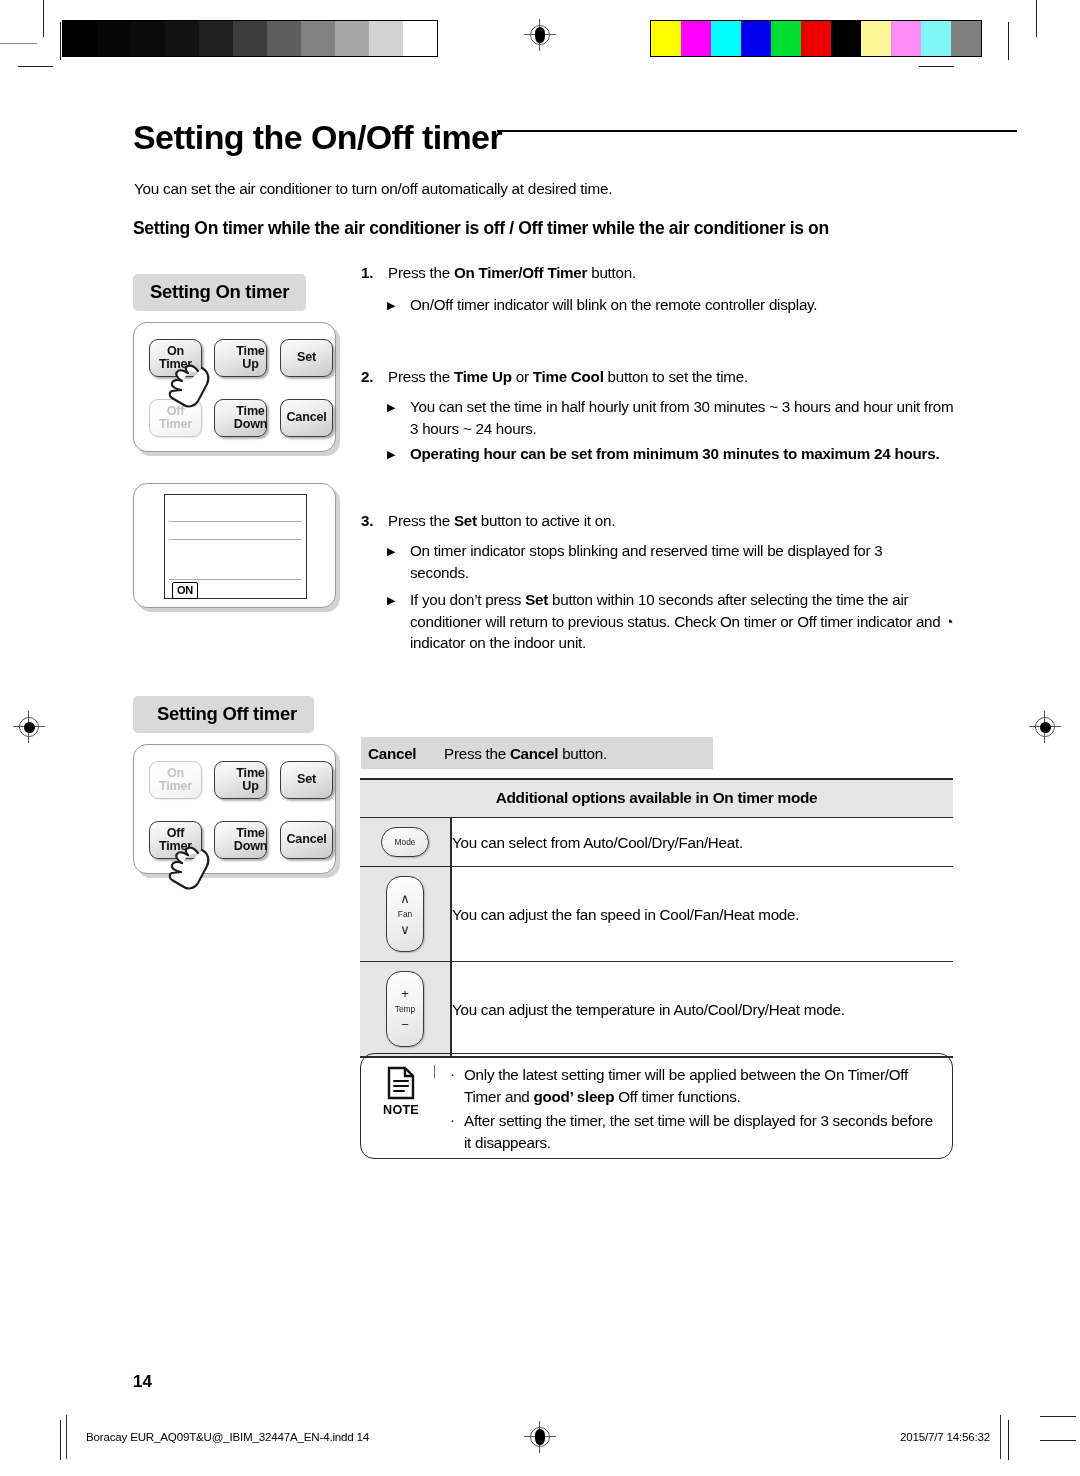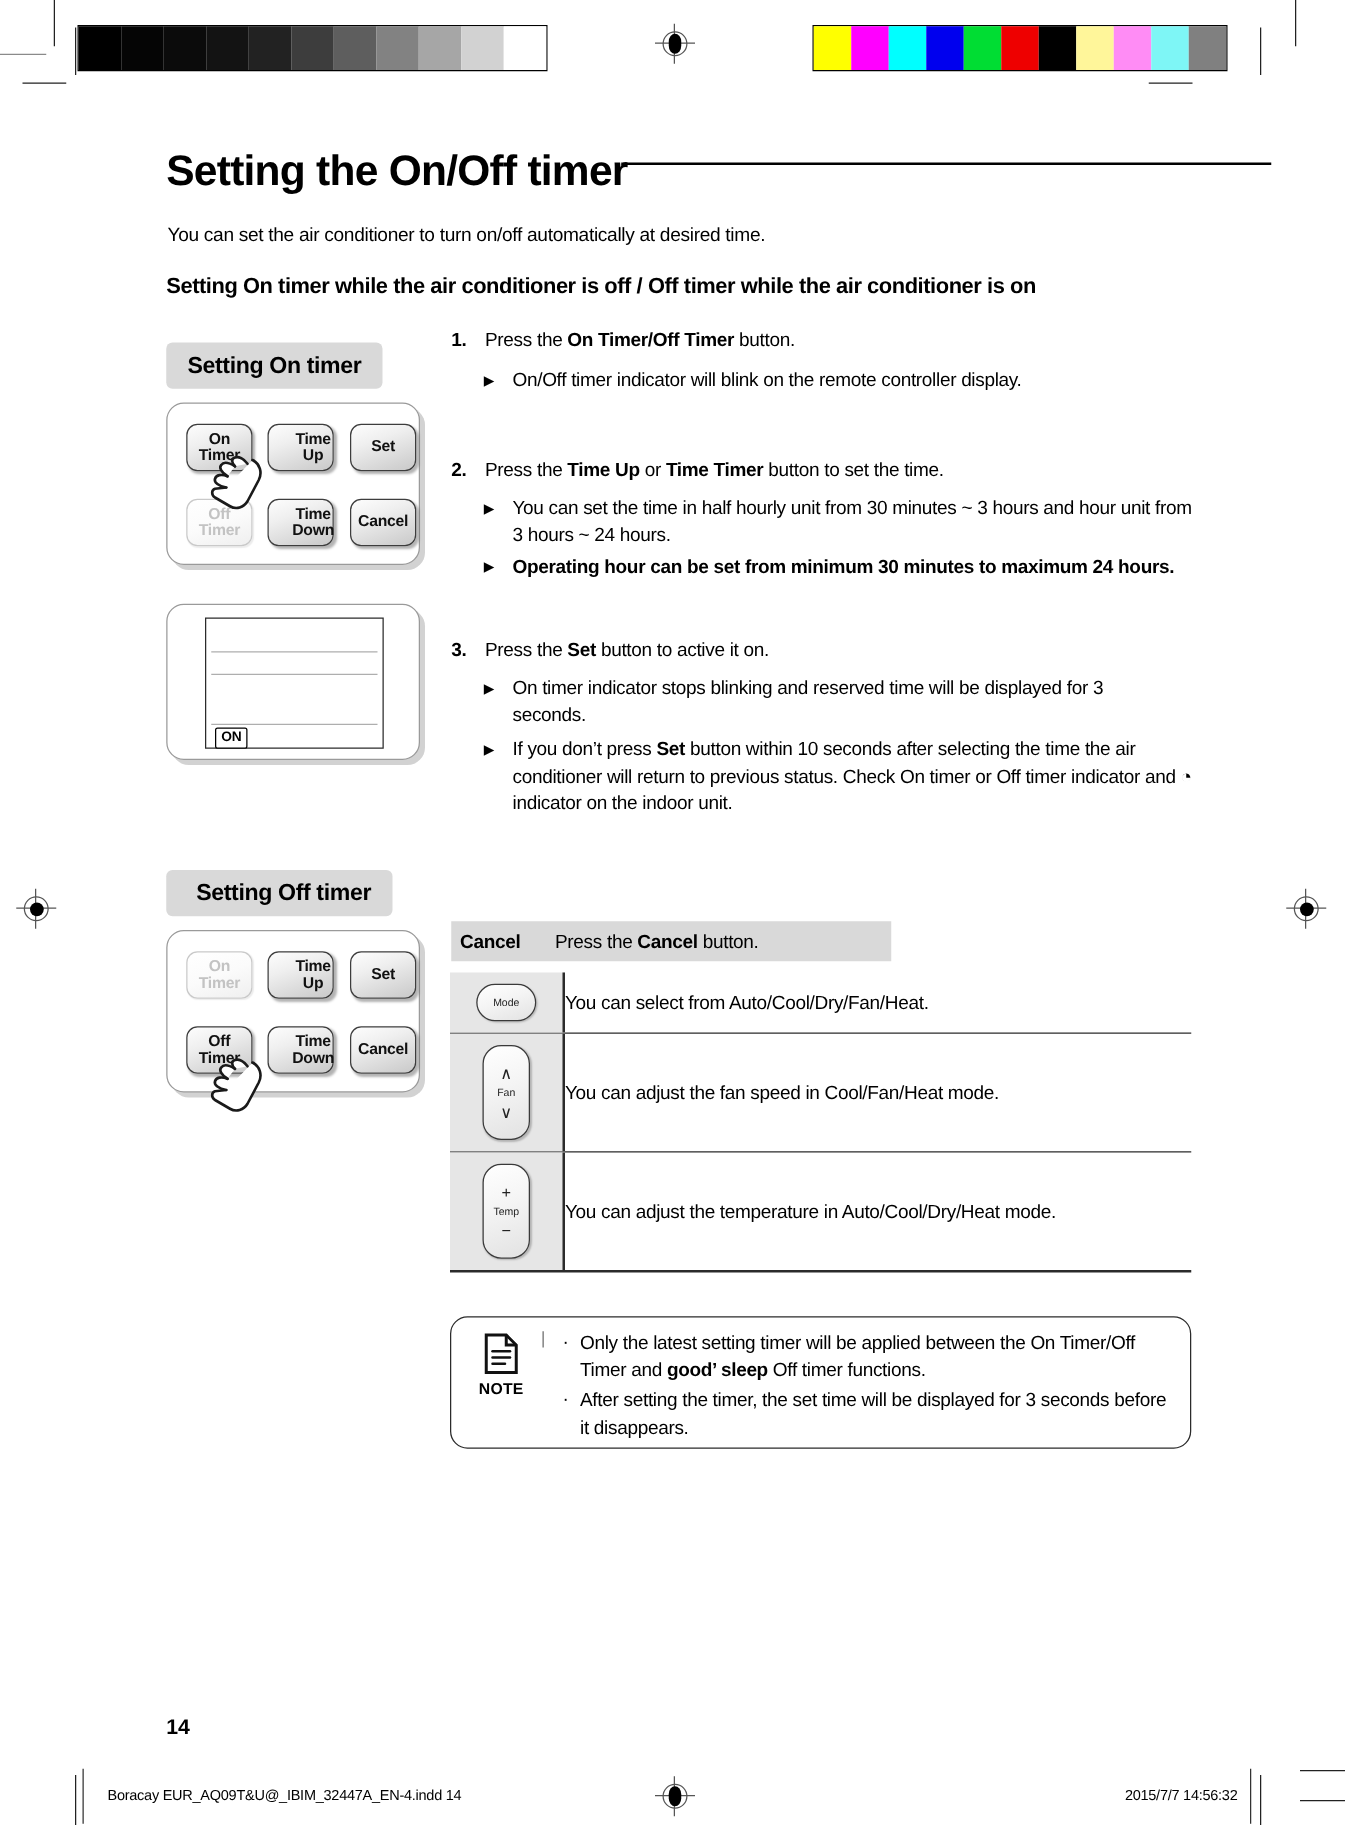--- a/index.html
+++ b/index.html
@@ -347,21 +347,21 @@
       <span class="num" id="s1n">1.</span>
       <span class="txt" id="s1t"><span style="font-weight: normal;">Press the </span><span style="font-weight: bold;">On Timer/Off Timer</span><span style="font-weight: normal;"> button.</span></span>
     </div>
     <div class="bullet" style="left:387px;top:294px;width:570px;">
       <span class="tri">▶</span>
       <span class="btxt" id="s1b0"><span style="font-weight: normal;">On/Off timer indicator will blink on the remote controller display.</span></span>
     </div>
 
     <div class="step" style="left:361px;top:368px;width:590px;">
       <span class="num" id="s2n">2.</span>
-      <span class="txt" id="s2t"><span style="font-weight: normal;">Press the </span><span style="font-weight: bold;">Time Up</span><span style="font-weight: normal;"> or </span><span style="font-weight: bold;">Time Timer</span><span style="font-weight: normal;"> button to set the time.</span></span>
+      <span class="txt" id="s2t"><span style="font-weight: normal;">Press the </span><span style="font-weight: bold;">Time Up</span><span style="font-weight: normal;"> or </span><span style="font-weight: bold;">Time Cool</span><span style="font-weight: normal;"> button to set the time.</span></span>
     </div>
     <div class="bullet" style="left:387px;top:396px;width:570px;">
       <span class="tri">▶</span>
       <span class="btxt" id="s2b0"><span style="font-weight: normal;">You can set the time in half hourly unit from 30 minutes ~ 3 hours and hour unit from 3 hours ~ 24 hours.</span></span>
     </div>
     <div class="bullet" style="left:387px;top:443px;width:570px;">
       <span class="tri">▶</span>
       <span class="btxt" id="s2b1"><span style="font-weight: bold;">Operating hour can be set from minimum 30 minutes to maximum 24 hours.</span></span>
     </div>
 
@@ -377,20 +377,21 @@
       <span class="tri">▶</span>
       <span class="btxt" id="s3b1"><span style="font-weight: normal;">If you don’t press </span><span style="font-weight: bold;">Set</span><span style="font-weight: normal;"> button within 10 seconds after selecting the time the air conditioner will return to previous status. Check On timer or Off timer indicator and ◔ indicator on the indoor unit.</span></span>
     </div>
 
     <div class="cancel-strip" style="left:361px;top:737px;width:352px;height:32px;padding-left:7px;">
       <span class="cw">Cancel</span>
       <span id="cstxt"><span style="font-weight: normal;">Press the </span><span style="font-weight: bold;">Cancel</span><span style="font-weight: normal;"> button.</span></span>
     </div>
 
     <div class="opt-table">
+      <div class="opt-head">Additional options available in On timer mode</div>
 
       <div class="opt-row">
         <div class="opt-icon-cell">
           <div class="rkey mode">
             <span class="lb">Mode</span>
           </div>
         </div>
         <div class="opt-text-cell">You can select from Auto/Cool/Dry/Fan/Heat.</div>
       </div>
 

